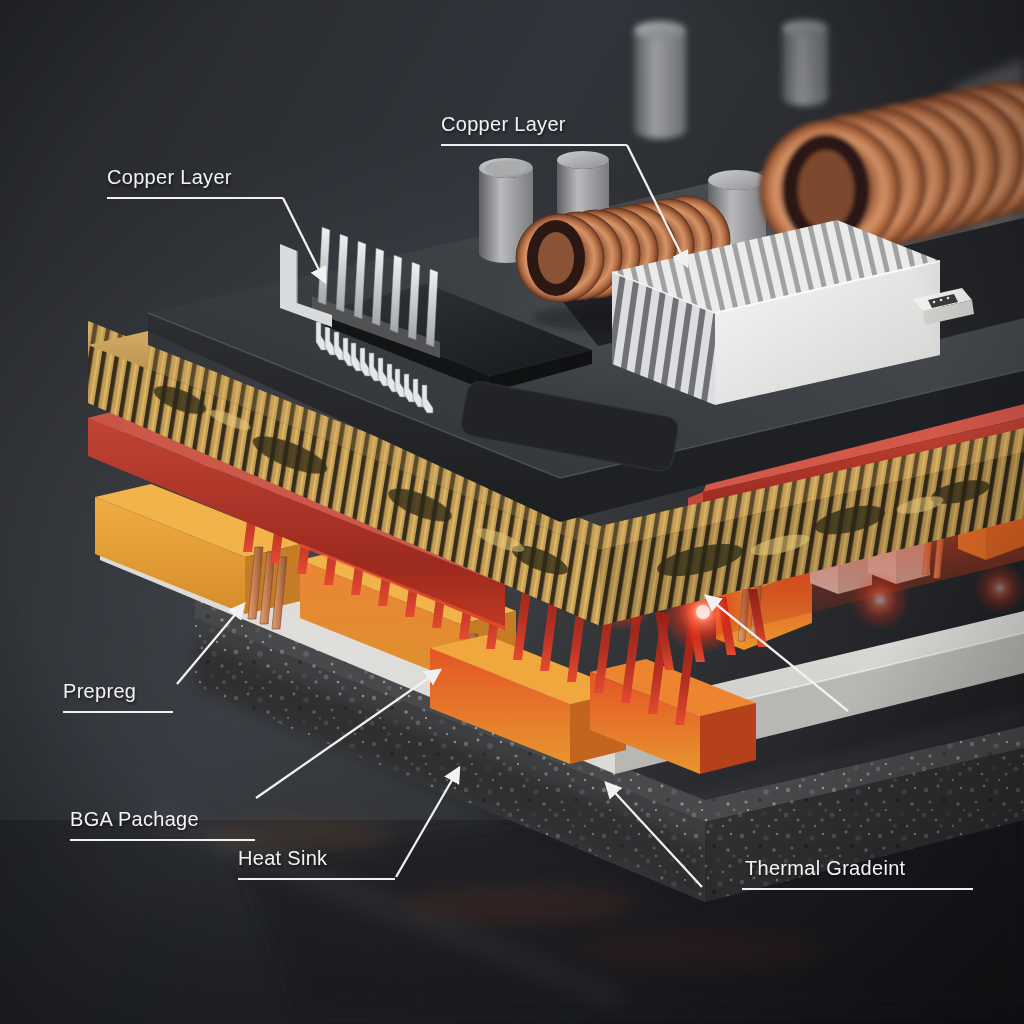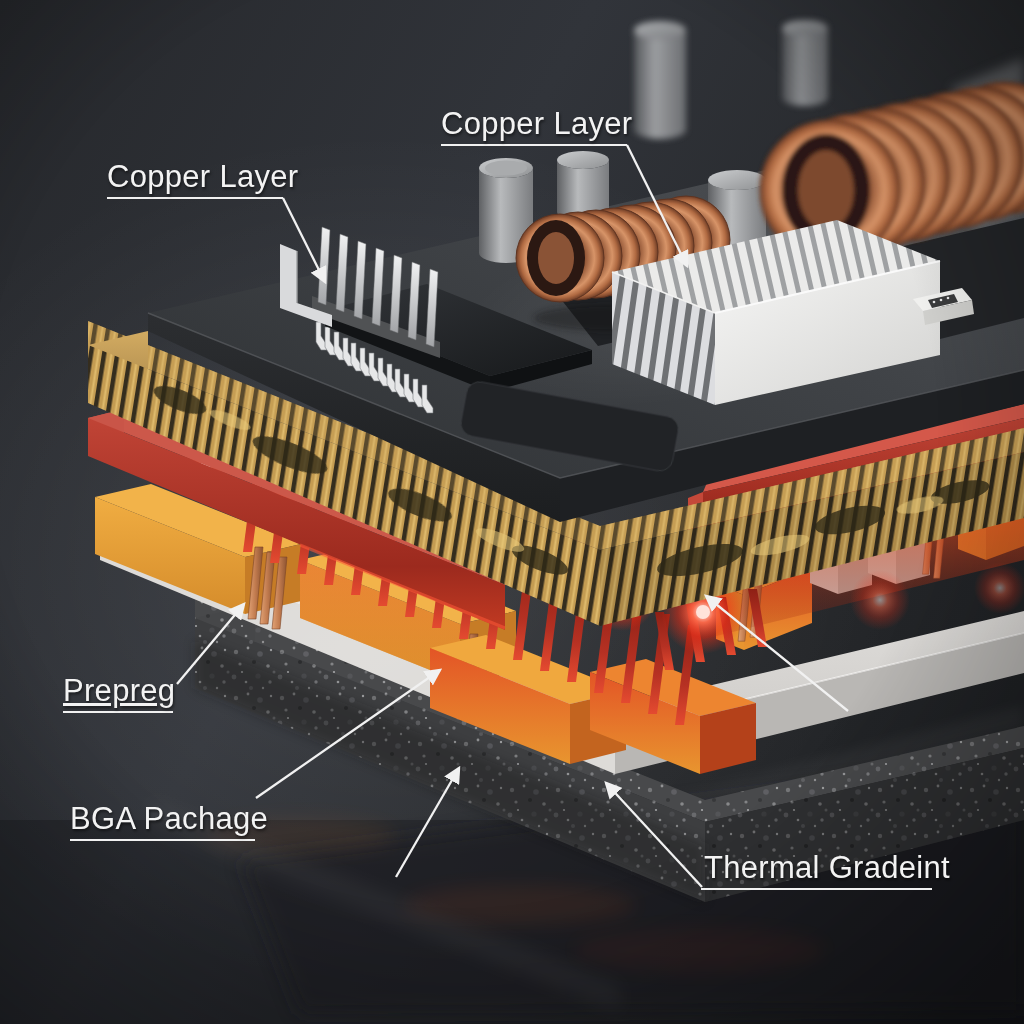--- a/index.html
+++ b/index.html
@@ -1,20 +1,20 @@
 <!DOCTYPE html>
 <html><head>
 <meta charset="utf-8">
 <style>
   html,body{margin:0;padding:0;background:#17181b;}
   #stage{position:relative;width:1024px;height:1024px;overflow:hidden;
          font-family:"Liberation Sans", sans-serif;
          background:linear-gradient(118deg,#26282c 0%,#31343a 38%,#26282b 68%,#1b1d20 100%);}
   #scene{position:absolute;left:0;top:0;width:1024px;height:1024px;display:block;}
-  .callout{position:absolute;font-size:31px;line-height:34px;letter-spacing:.3px;
+  .callout{position:absolute;font-size:20px;line-height:34px;letter-spacing:.3px;
            padding-bottom:3px;border-bottom:2px solid #f1f1f1;color:#f3f3f3;
            white-space:nowrap;text-shadow:1px 2px 3px rgba(0,0,0,.55);z-index:5;}
   .ind8{text-indent:8px;} .ind3{text-indent:3px;}
 </style>
 </head>
 <body>
 
 <div id="stage">
 <svg id="scene" viewBox="0 0 1024 1024">
 <defs>
@@ -462,16 +462,17 @@
   <path d="M177,684 L244,604" marker-end="url(#arw)"></path>
   <path d="M256,798 L440,670" marker-end="url(#arw)"></path>
   <path d="M396,877 L459,768" marker-end="url(#arw)"></path>
   <path d="M848,711 L706,596" marker-end="url(#arw)"></path>
   <path d="M702,887 L606,783" marker-end="url(#arw)"></path>
 </g>
 </svg>
 
 <div class="callout" style="left:107px;top:160px;width:176px;">Copper Layer</div>
 <div class="callout" style="left:441px;top:107px;width:186px;">Copper Layer</div>
-<div class="callout" style="left:63px;top:674px;width:110px;text-decoration:underline;">Prepreg</div>
+<div class="callout" style="left:63px;top:674px;width:110px;">Prepreg</div>
 <div class="callout" style="left:70px;top:762px;width:185px;margin-top:40px;">BGA Pachage</div>
-<div class="callout ind3" style="left:701px;top:851px;width:231px;">Thermal Gradeint</div>
+<div class="callout" style="left:238px;top:841px;width:157px;">Heat Sink</div>
+<div class="callout ind3" style="left:742px;top:851px;width:231px;">Thermal Gradeint</div>
 </div>
 
 </body></html>

